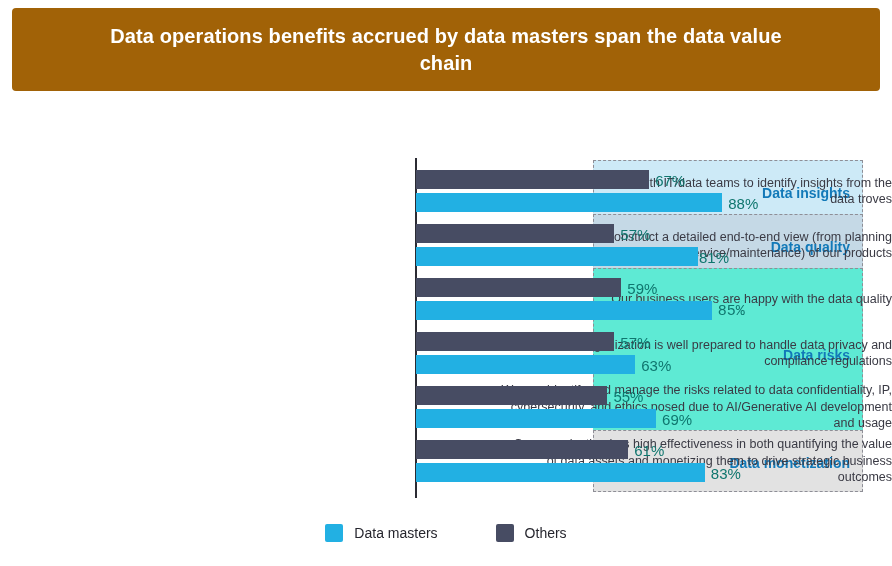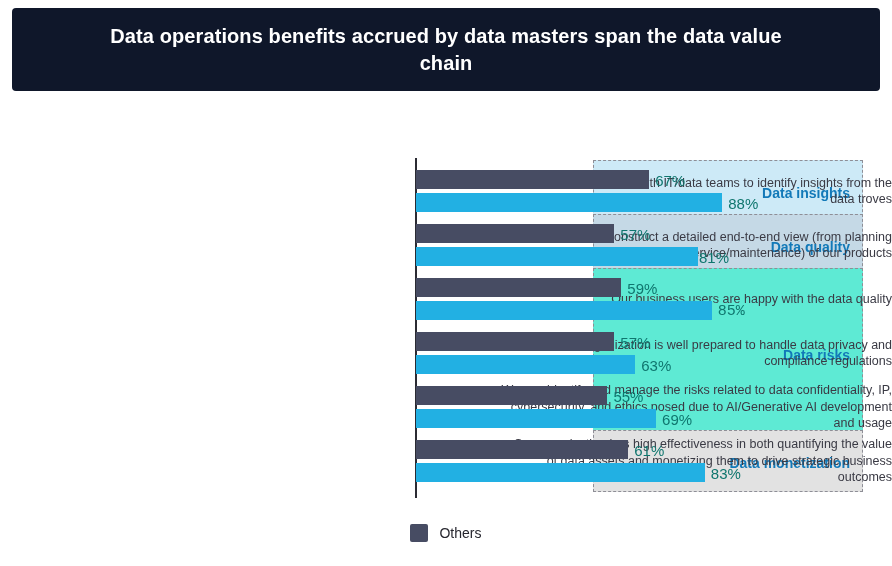--- a/index.html
+++ b/index.html
@@ -8,21 +8,21 @@
     background:#ffffff;
     font-family:"Liberation Sans", sans-serif;
     overflow:hidden;
     position:relative;
   }
   #chart-root{position:relative;width:892px;height:566px;}
 
   
   .header-band{
     position:absolute;left:12px;top:8px;width:868px;height:83px;
-    background:#0f172a;border-radius:4px;
+    background:#a16207;border-radius:4px;
     display:flex;align-items:center;justify-content:center;
   }
   .header-title{
     color:#ffffff;font-size:20px;font-weight:bold;line-height:1.35;
     text-align:center;max-width:700px;letter-spacing:.1px;
   }
 
   
   .subtitle{
     position:absolute;left:0;top:113px;width:892px;text-align:center;
@@ -158,18 +158,22 @@
         </div>
         <div class="row" style="top: 305px; width: 348px;">
           <div class="bar masters" style="width: 288.84px;"></div>
           <div class="bar-value" style="left: 288.84px;">83%</div>
         </div>
       </div>
   </div>
 
   <div class="legend" id="legend">
       <div class="legend-item">
+        <span class="legend-swatch" style="background: rgb(34, 176, 227);"></span>
+        <span class="legend-text">Data masters</span>
+      </div>
+      <div class="legend-item">
         <span class="legend-swatch" style="background: rgb(71, 76, 99);"></span>
         <span class="legend-text">Others</span>
       </div>
     </div>
 
 </div>
 
 </body></html>

